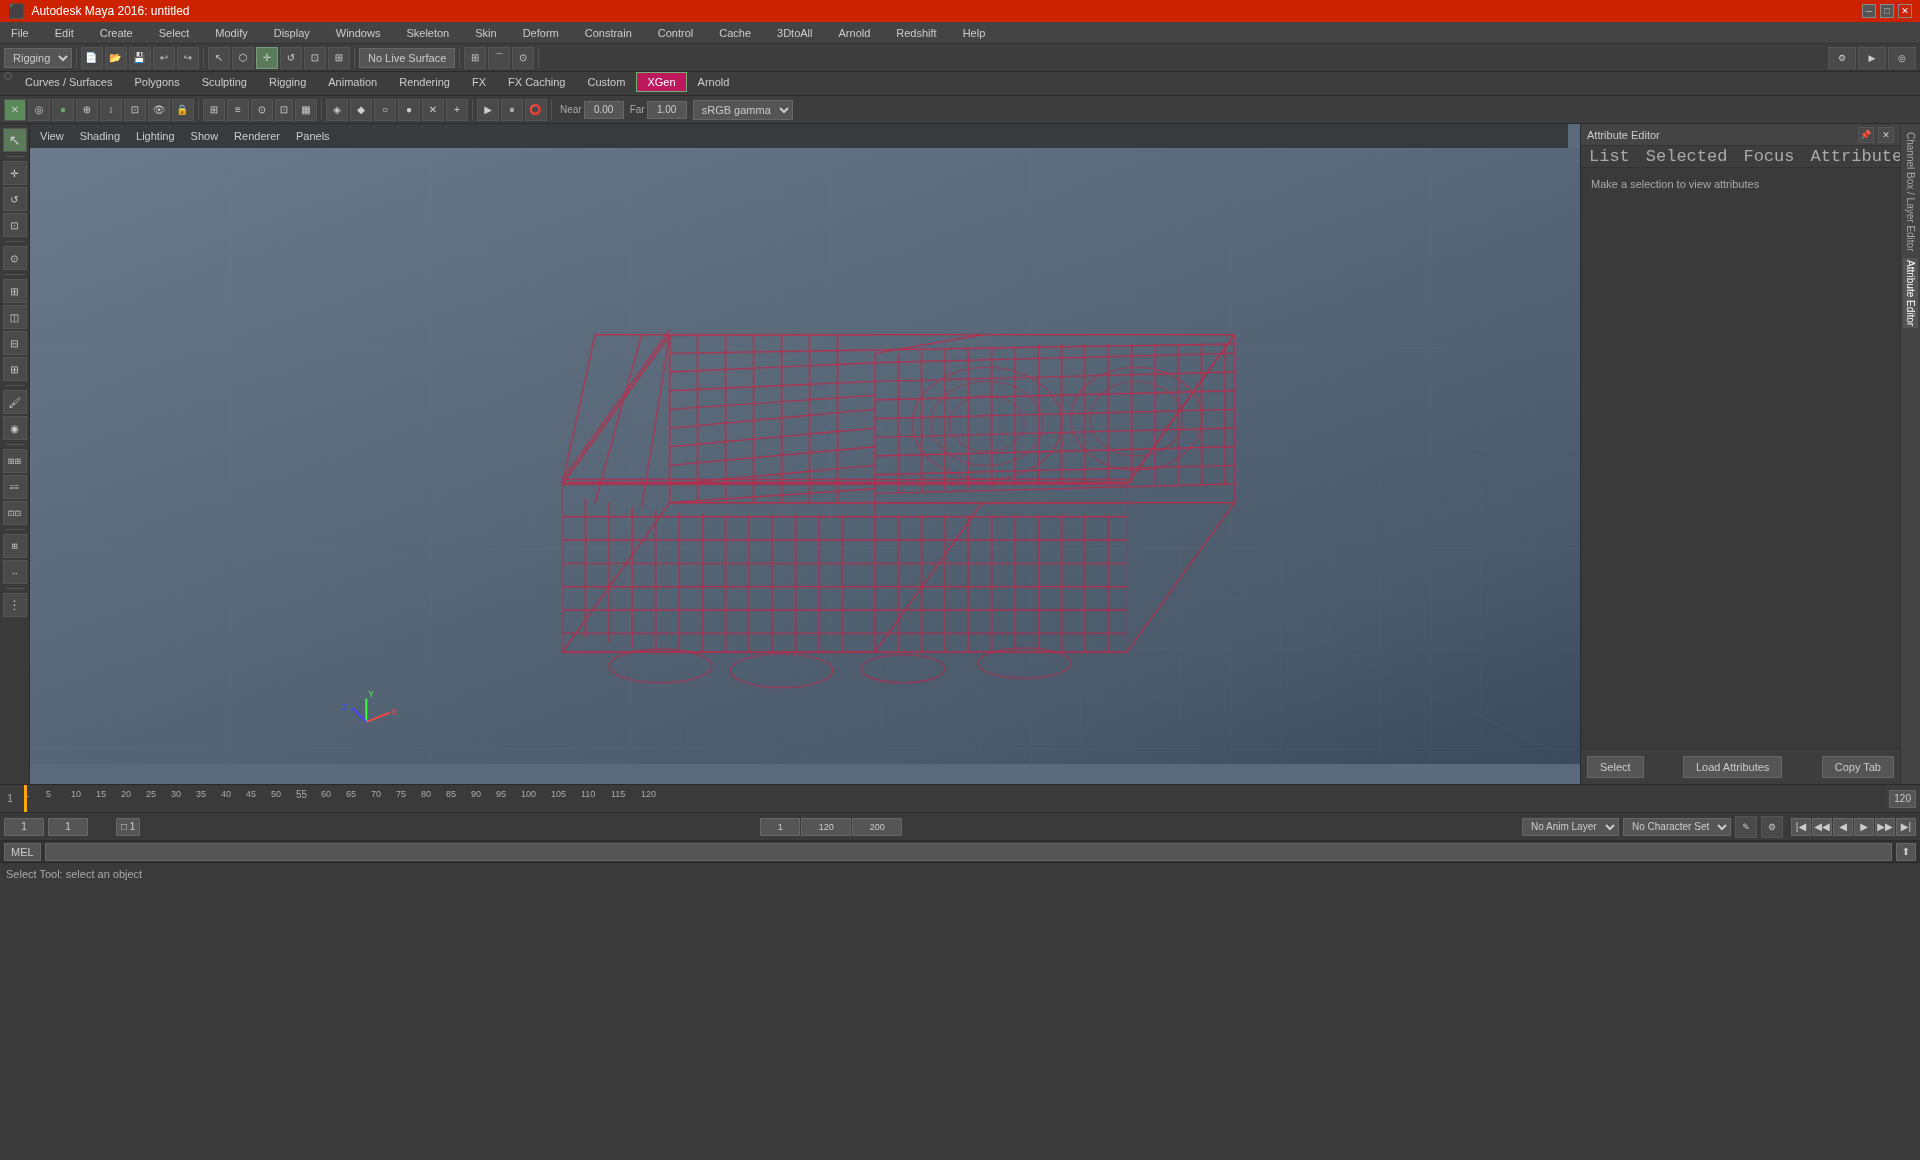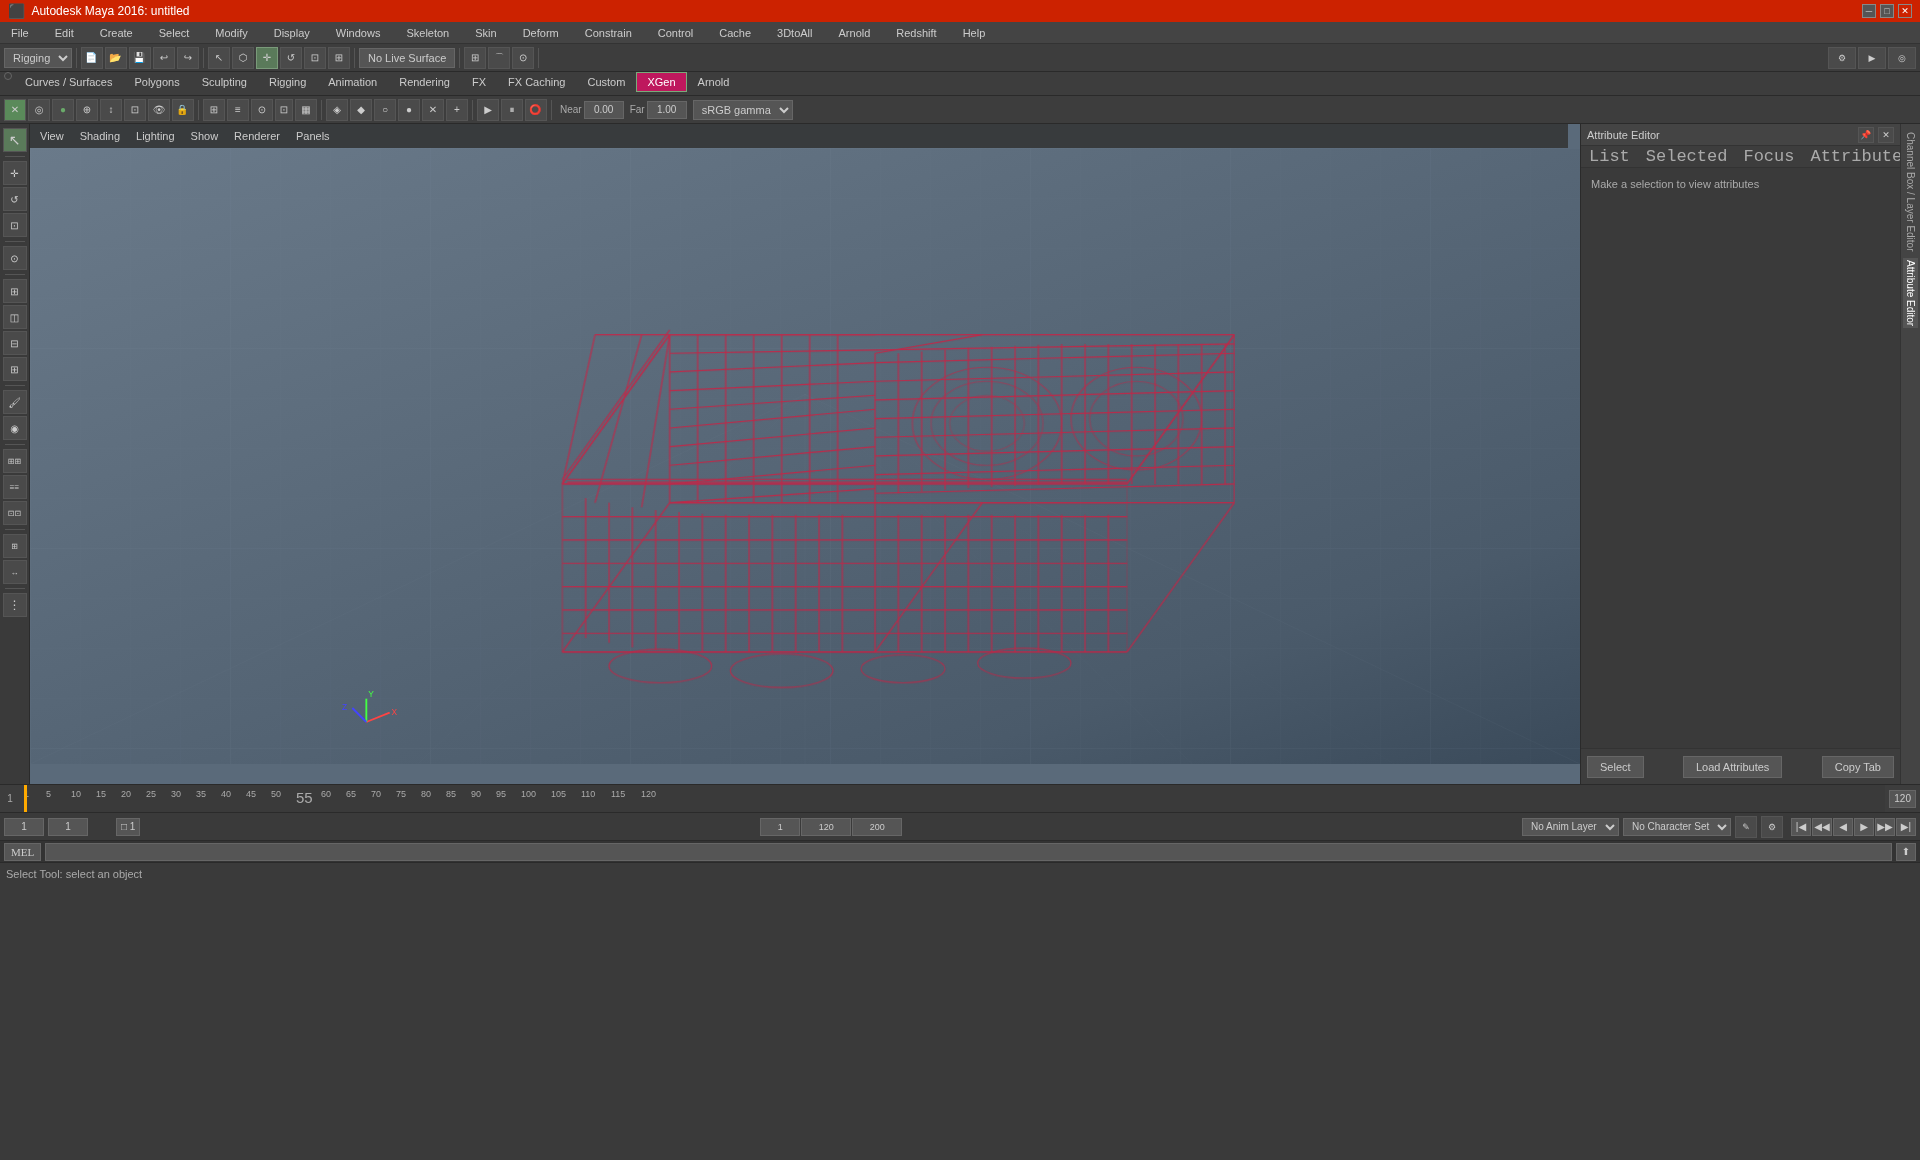--- a/index.html
+++ b/index.html
@@ -379,21 +379,20 @@
     }
     .cmd-label {
       background: #555;
       border: 1px solid #666;
       color: #ccc;
       font-size: 11px;
       padding: 0 6px;
       height: 18px;
       display: flex; align-items: center;
       margin-right: 4px;
-      font-family: Liberation Serif, serif;
     }
     .cmd-input {
       flex: 1;
       height: 18px;
       background: #555;
       border: 1px solid #666;
       color: #ccc;
       font-size: 11px;
       padding: 0 4px;
     }
@@ -797,21 +796,21 @@
       <div style="position:absolute; top:4px; left:22px; color:#aaa; font-size:9px;">5</div>
       <div style="position:absolute; top:4px; left:47px; color:#aaa; font-size:9px;">10</div>
       <div style="position:absolute; top:4px; left:72px; color:#aaa; font-size:9px;">15</div>
       <div style="position:absolute; top:4px; left:97px; color:#aaa; font-size:9px;">20</div>
       <div style="position:absolute; top:4px; left:122px; color:#aaa; font-size:9px;">25</div>
       <div style="position:absolute; top:4px; left:147px; color:#aaa; font-size:9px;">30</div>
       <div style="position:absolute; top:4px; left:172px; color:#aaa; font-size:9px;">35</div>
       <div style="position:absolute; top:4px; left:197px; color:#aaa; font-size:9px;">40</div>
       <div style="position:absolute; top:4px; left:222px; color:#aaa; font-size:9px;">45</div>
       <div style="position:absolute; top:4px; left:247px; color:#aaa; font-size:9px;">50</div>
-      <div style="position:absolute; top:4px; left:272px; color:#aaa; font-size:15px;">55</div>
+      <div style="position:absolute; top:4px; left:272px; color:#aaa; font-size:10px;">55</div>
       <div style="position:absolute; top:4px; left:297px; color:#aaa; font-size:9px;">60</div>
       <div style="position:absolute; top:4px; left:322px; color:#aaa; font-size:9px;">65</div>
       <div style="position:absolute; top:4px; left:347px; color:#aaa; font-size:9px;">70</div>
       <div style="position:absolute; top:4px; left:372px; color:#aaa; font-size:9px;">75</div>
       <div style="position:absolute; top:4px; left:397px; color:#aaa; font-size:9px;">80</div>
       <div style="position:absolute; top:4px; left:422px; color:#aaa; font-size:9px;">85</div>
       <div style="position:absolute; top:4px; left:447px; color:#aaa; font-size:9px;">90</div>
       <div style="position:absolute; top:4px; left:472px; color:#aaa; font-size:9px;">95</div>
       <div style="position:absolute; top:4px; left:497px; color:#aaa; font-size:9px;">100</div>
       <div style="position:absolute; top:4px; left:527px; color:#aaa; font-size:9px;">105</div>

